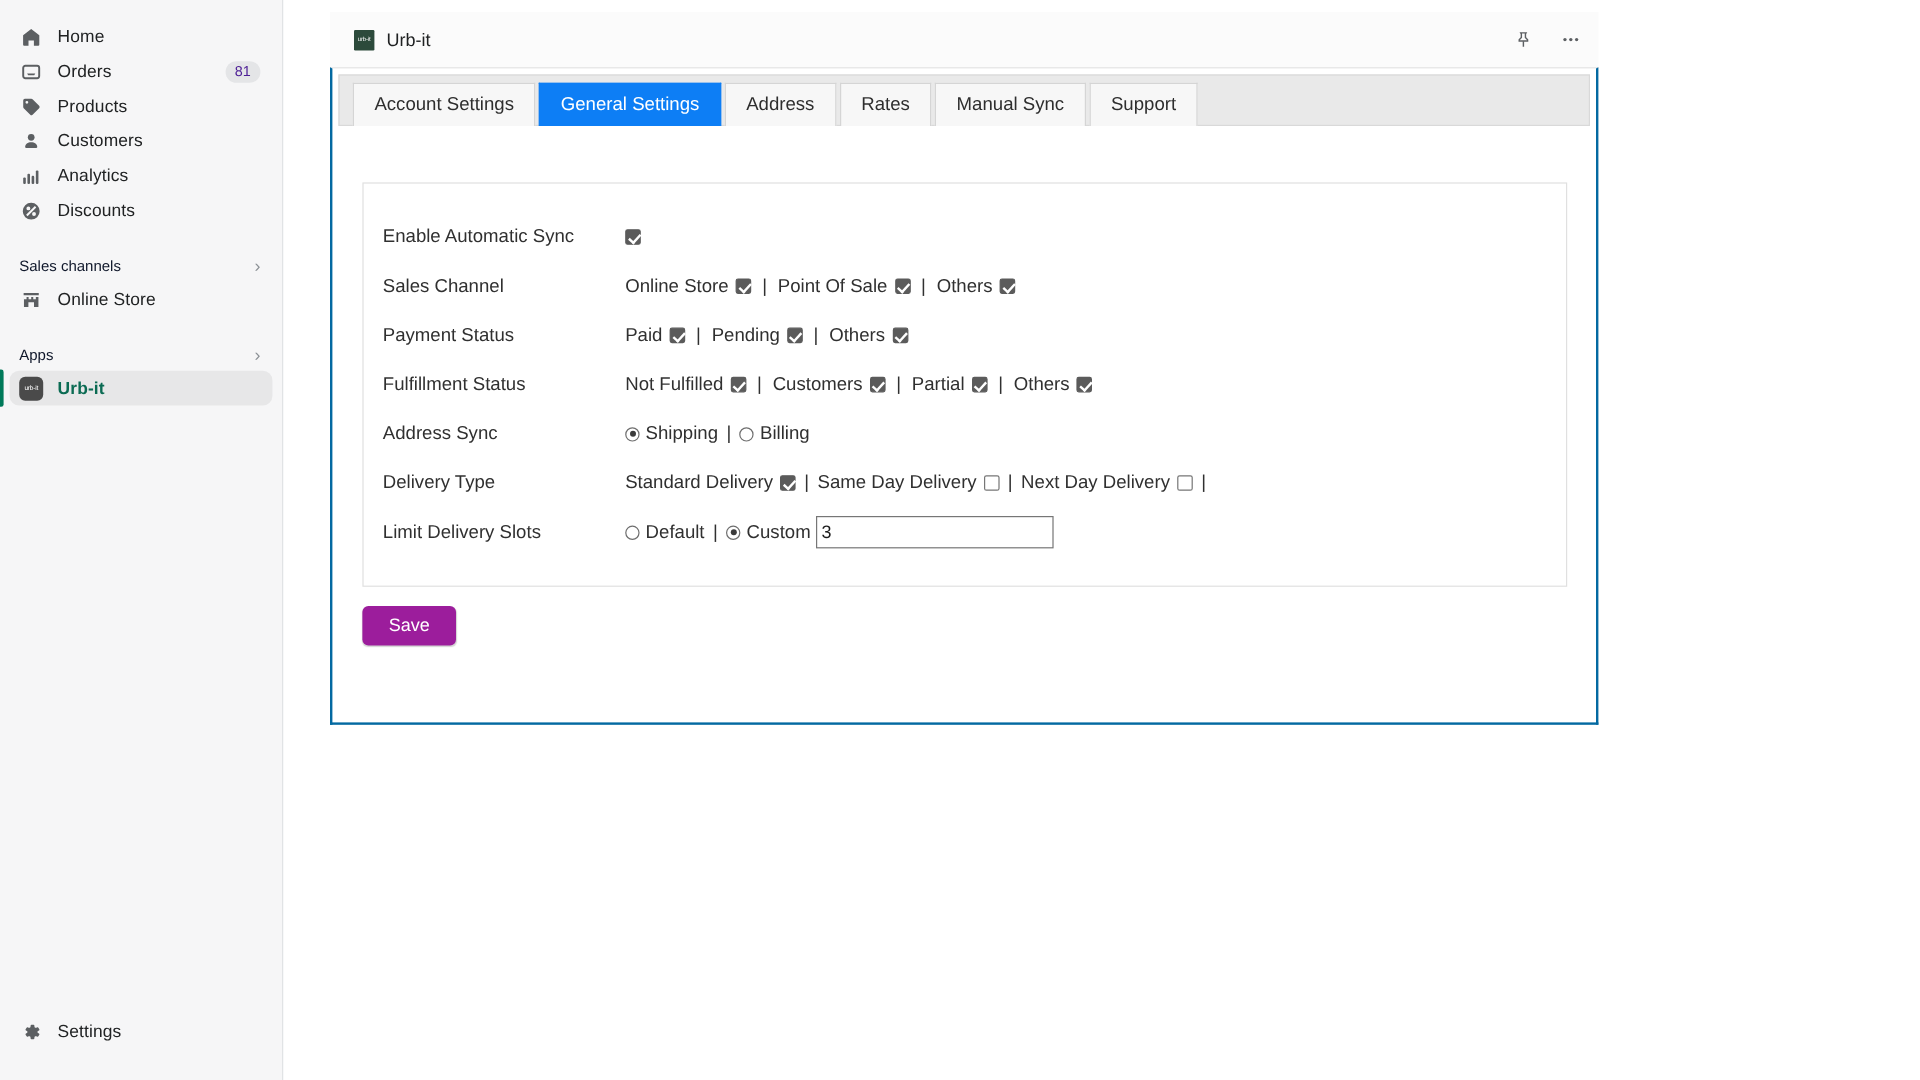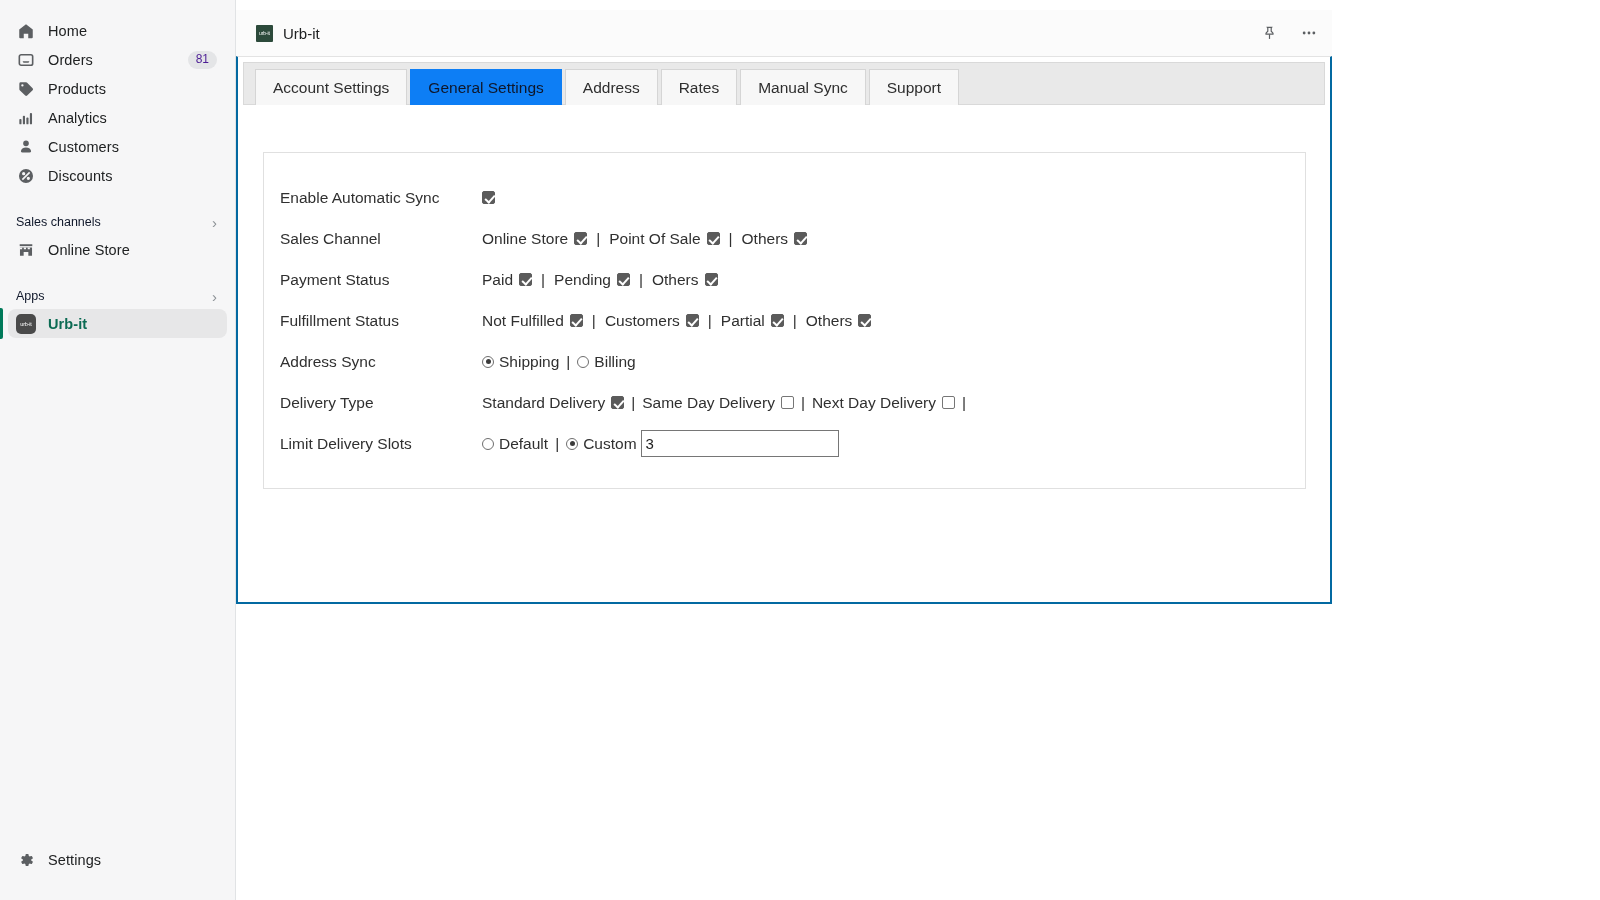--- a/index.html
+++ b/index.html
@@ -7,21 +7,21 @@
     margin: 0; padding: 0;
     width: 1600px; height: 900px;
     overflow: hidden;
     background: #ffffff;
     font-family: "Liberation Sans", sans-serif;
   }
 
   
   .app {
     display: flex;
-    width: 1366px; height: 900px;
+    width: 1366px; height: 900px; gap: 39px;
   }
 
   
   .sidebar {
     width: 236px;
     height: 900px;
     background: #f6f6f7;
     border-right: 1px solid #e1e3e5;
     position: relative;
     flex: 0 0 236px;
@@ -176,21 +176,21 @@
     font-size: 15.5px;
     color: #2e2e2e;
     cursor: pointer;
     margin-right: 3px;
     position: relative;
     top: 1px;
   }
   .tab.active {
     background: #0d7ef5;
     border-color: #0d7ef5;
-    color: #0f172a;
+    color: #ffffff;
     margin-top: 44px;
   }
 
   
   .card {
     border: 1px solid #e0e0e0;
     margin: 47px 24px 0 25px;
     padding: 24px 0 24px 0;
     background: #ffffff;
   }
@@ -327,37 +327,37 @@
           <svg width="18" height="18" viewBox="0 0 20 20" fill="#5c5f62">
               <path d="M10.2 2.6H4.1A1.5 1.5 0 0 0 2.6 4.1v6.1c0 .4.16.78.44 1.06l6.1 6.1a1.5 1.5 0 0 0 2.12 0l6.1-6.1a1.5 1.5 0 0 0 0-2.12l-6.1-6.1a1.5 1.5 0 0 0-1.06-.44zM6 7.2a1.3 1.3 0 1 1 0-2.6 1.3 1.3 0 0 1 0 2.6z"></path>
             </svg>
         </span>
         <span class="nav-label">Products</span>
       </div>
 
       <div class="nav-item">
         <span class="ico">
           <svg width="18" height="18" viewBox="0 0 20 20" fill="#5c5f62">
+              <circle cx="10" cy="6" r="3.1"></circle>
+              <path d="M10 10.5c-3.2 0-5.6 1.9-5.6 4.2 0 .9.6 1.3 1.6 1.3h8c1 0 1.6-.4 1.6-1.3 0-2.3-2.4-4.2-5.6-4.2z"></path>
+            </svg>
+        </span>
+        <span class="nav-label">Customers</span>
+      </div>
+
+      <div class="nav-item">
+        <span class="ico">
+          <svg width="18" height="18" viewBox="0 0 20 20" fill="#5c5f62">
               <rect x="2.6" y="11" width="2.4" height="6" rx="1"></rect>
               <rect x="6.5" y="7.5" width="2.4" height="9.5" rx="1"></rect>
               <rect x="10.4" y="9.5" width="2.4" height="7.5" rx="1"></rect>
               <rect x="14.3" y="4.5" width="2.4" height="12.5" rx="1"></rect>
             </svg>
         </span>
         <span class="nav-label">Analytics</span>
-      </div>
-
-      <div class="nav-item">
-        <span class="ico">
-          <svg width="18" height="18" viewBox="0 0 20 20" fill="#5c5f62">
-              <circle cx="10" cy="6" r="3.1"></circle>
-              <path d="M10 10.5c-3.2 0-5.6 1.9-5.6 4.2 0 .9.6 1.3 1.6 1.3h8c1 0 1.6-.4 1.6-1.3 0-2.3-2.4-4.2-5.6-4.2z"></path>
-            </svg>
-        </span>
-        <span class="nav-label">Customers</span>
       </div>
 
 
       <div class="nav-item">
         <span class="ico">
           <svg width="18" height="18" viewBox="0 0 20 20" fill="#5c5f62">
               <path d="M10 2.2a7.8 7.8 0 1 0 0 15.6A7.8 7.8 0 0 0 10 2.2zM7.4 5.6a1.8 1.8 0 1 1 0 3.6 1.8 1.8 0 0 1 0-3.6zm5.2 8.8a1.8 1.8 0 1 1 0-3.6 1.8 1.8 0 0 1 0 3.6zM6.6 14.7l-1.3-1.3 8.1-8.1 1.3 1.3z"></path>
             </svg>
         </span>
         <span class="nav-label">Discounts</span>
@@ -563,16 +563,19 @@
             <span class="opt">
               <span class="rb checked"></span>
               <span>Custom</span>
             </span>
             <input class="slots-input" type="text" value="3" style="">
           </div>
         </div>
 
       </div>
 
+      <div class="save-wrap">
+        <button class="save-btn">Save</button>
+      </div>
 
     </div>
   </section>
 </div>
 
 </body></html>

